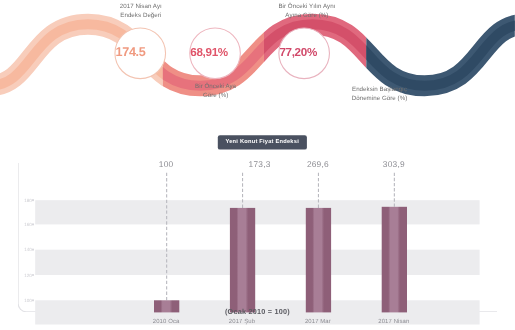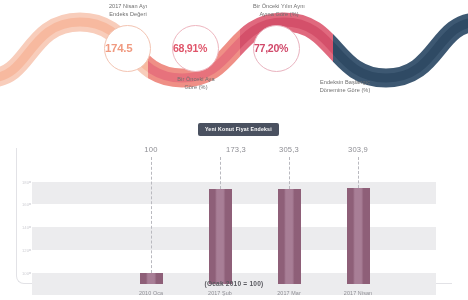--- a/index.html
+++ b/index.html
@@ -249,21 +249,21 @@
       <div class="guide" style="left: 119px; top: -19px; height: 115.632px;"></div>
       <div class="bar" title="2010 Oca: 100" style="left: 107.5px; height: 11.3684px;"></div>
       <div class="bar-value" style="left: 119px; top: -31px;">100</div>
       <div class="xlabel" style="left: 119px; top: 114px;">2010 Oca</div>
       <div class="guide" style="left: 188px; top: -19px; height: 32.3011px;"></div>
       <div class="bar" title="2017 Şub: 173,3" style="left: 176.5px; height: 94.6989px;"></div>
       <div class="bar-value" style="left: 188px; top: -31px; margin-left: 16px;">173,3</div>
       <div class="xlabel" style="left: 188px; top: 114px;">2017 Şub</div>
       <div class="guide" style="left: 257px; top: -19px; height: 31.8463px;"></div>
       <div class="bar" title="2017 Mar: 173,7" style="left: 245.5px; height: 95.1537px;"></div>
-      <div class="bar-value" style="left: 257px; top: -31px;">305,3</div>
+      <div class="bar-value" style="left: 257px; top: -31px;">269,6</div>
       <div class="xlabel" style="left: 257px; top: 114px;">2017 Mar</div>
       <div class="guide" style="left: 326px; top: -19px; height: 30.9368px;"></div>
       <div class="bar" title="2017 Nisan: 174,5" style="left: 314.5px; height: 96.0632px;"></div>
       <div class="bar-value" style="left: 326px; top: -31px;">303,9</div>
       <div class="xlabel" style="left: 326px; top: 114px;">2017 Nisan</div>
     </div>
 
   <div id="chart-footnote">(Ocak 2010 = 100)</div>
 </div>
 

